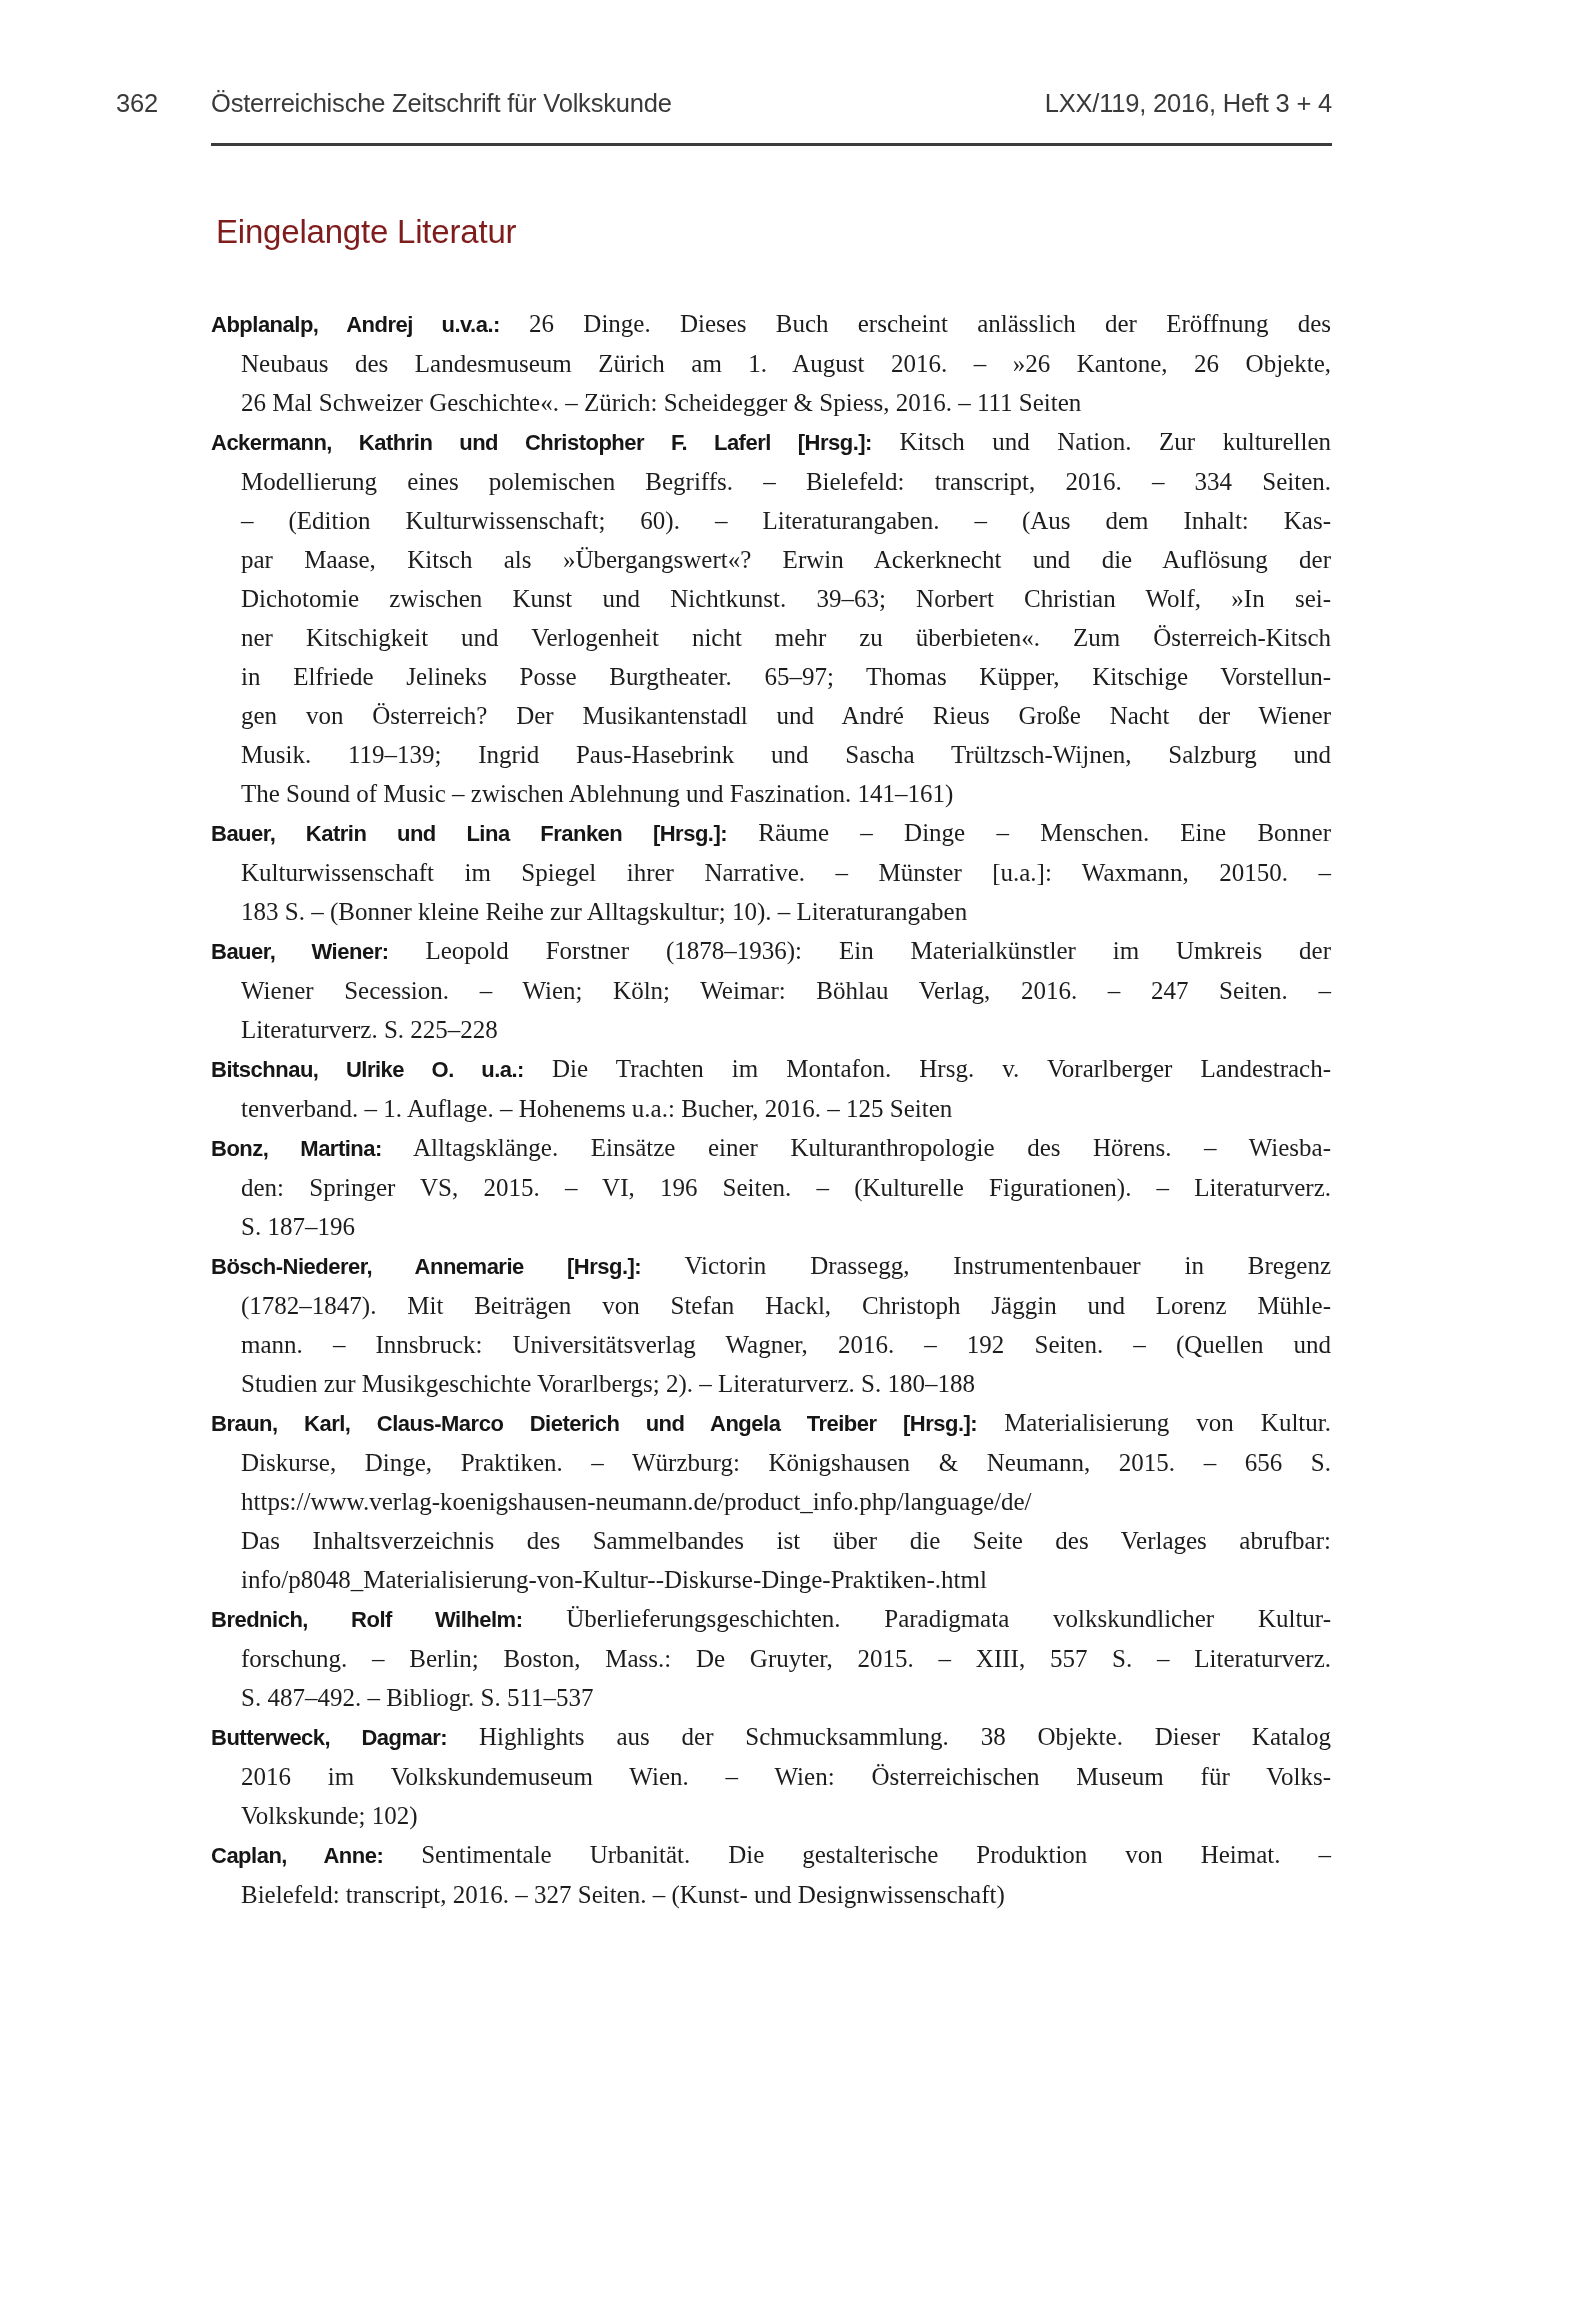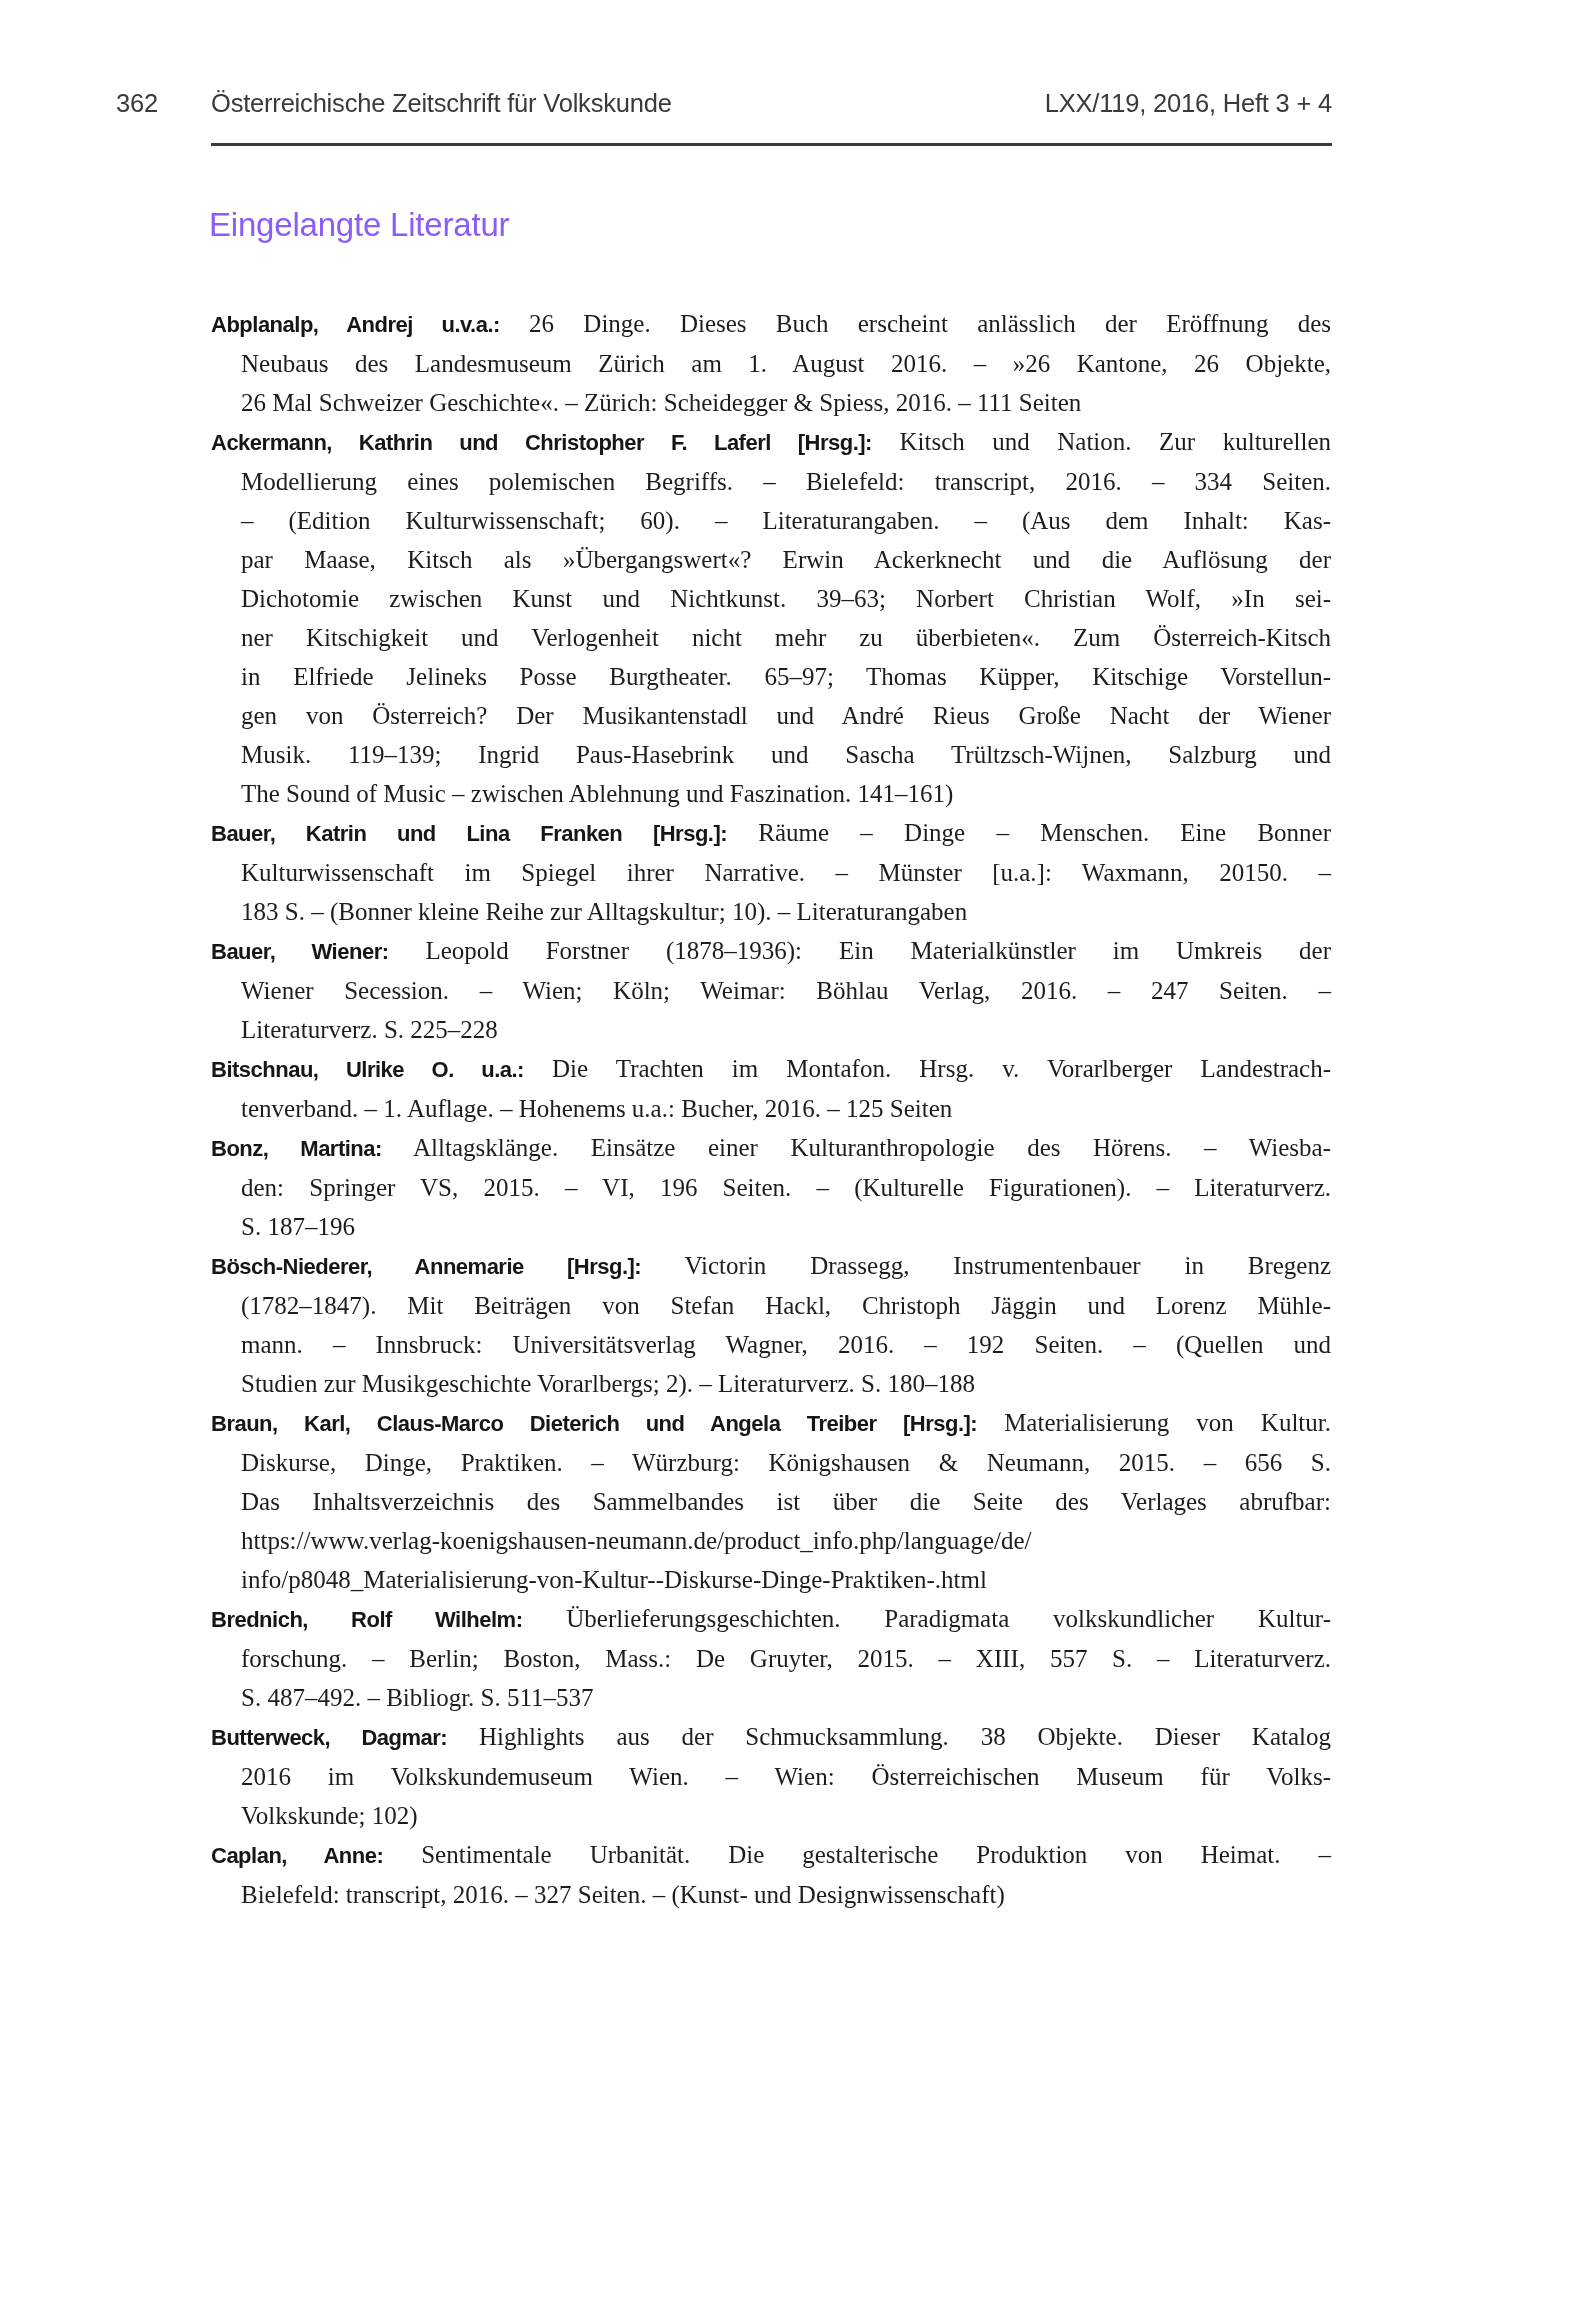--- a/index.html
+++ b/index.html
@@ -32,24 +32,24 @@
   }
   .rule {
     position: absolute; left: 211px; top: 143px;
     width: 1121px; height: 3.2px;
     background: #3b3b3b;
   }
 
   
   .section {
     position: absolute; left: 209px; top: 206px;
-    margin: 0;
+    margin: 7px;
     font-family: "Liberation Sans", sans-serif;
     font-weight: 400;
-    font-size: 33px; color: #8b5cf6; letter-spacing: -0.2px;
+    font-size: 33px; color: #7f1d1d; letter-spacing: -0.2px;
   }
 
   
   #entries {
     position: absolute; left: 211px; top: 304px;
     width: 1120px;
     font-size: 25px;
     line-height: 39px;
     color: #1d1d1d;
   }
@@ -117,22 +117,22 @@
       </div>
       <div class="entry">
         <div class="line first"><span class="author">Bösch-Niederer, Annemarie [Hrsg.]:</span> Victorin Drassegg, Instrumentenbauer in Bregenz</div>
         <div class="line">(1782–1847). Mit Beiträgen von Stefan Hackl, Christoph Jäggin und Lorenz Mühle-</div>
         <div class="line">mann. – Innsbruck: Universitätsverlag Wagner, 2016. – 192 Seiten. – (Quellen und</div>
         <div class="line last">Studien zur Musikgeschichte Vorarlbergs; 2). – Literaturverz. S. 180–188</div>
       </div>
       <div class="entry">
         <div class="line first"><span class="author">Braun, Karl, Claus-Marco Dieterich und Angela Treiber [Hrsg.]:</span> Materialisierung von Kultur.</div>
         <div class="line">Diskurse, Dinge, Praktiken. – Würzburg: Königshausen &amp; Neumann, 2015. – 656 S.</div>
+        <div class="line">https://www.verlag-koenigshausen-neumann.de/product_info.php/language/de/</div>
         <div class="line">Das Inhaltsverzeichnis des Sammelbandes ist über die Seite des Verlages abrufbar:</div>
-        <div class="line">https://www.verlag-koenigshausen-neumann.de/product_info.php/language/de/</div>
         <div class="line last">info/p8048_Materialisierung-von-Kultur--Diskurse-Dinge-Praktiken-.html</div>
       </div>
       <div class="entry">
         <div class="line first"><span class="author">Brednich, Rolf Wilhelm:</span> Überlieferungsgeschichten. Paradigmata volkskundlicher Kultur-</div>
         <div class="line">forschung. – Berlin; Boston, Mass.: De Gruyter, 2015. – XIII, 557 S. – Literaturverz.</div>
         <div class="line last">S. 487–492. – Bibliogr. S. 511–537</div>
       </div>
       <div class="entry">
         <div class="line first"><span class="author">Butterweck, Dagmar:</span> Highlights aus der Schmucksammlung. 38 Objekte. Dieser Katalog</div>
         <div class="line">2016 im Volkskundemuseum Wien. – Wien: Österreichischen Museum für Volks-</div>

